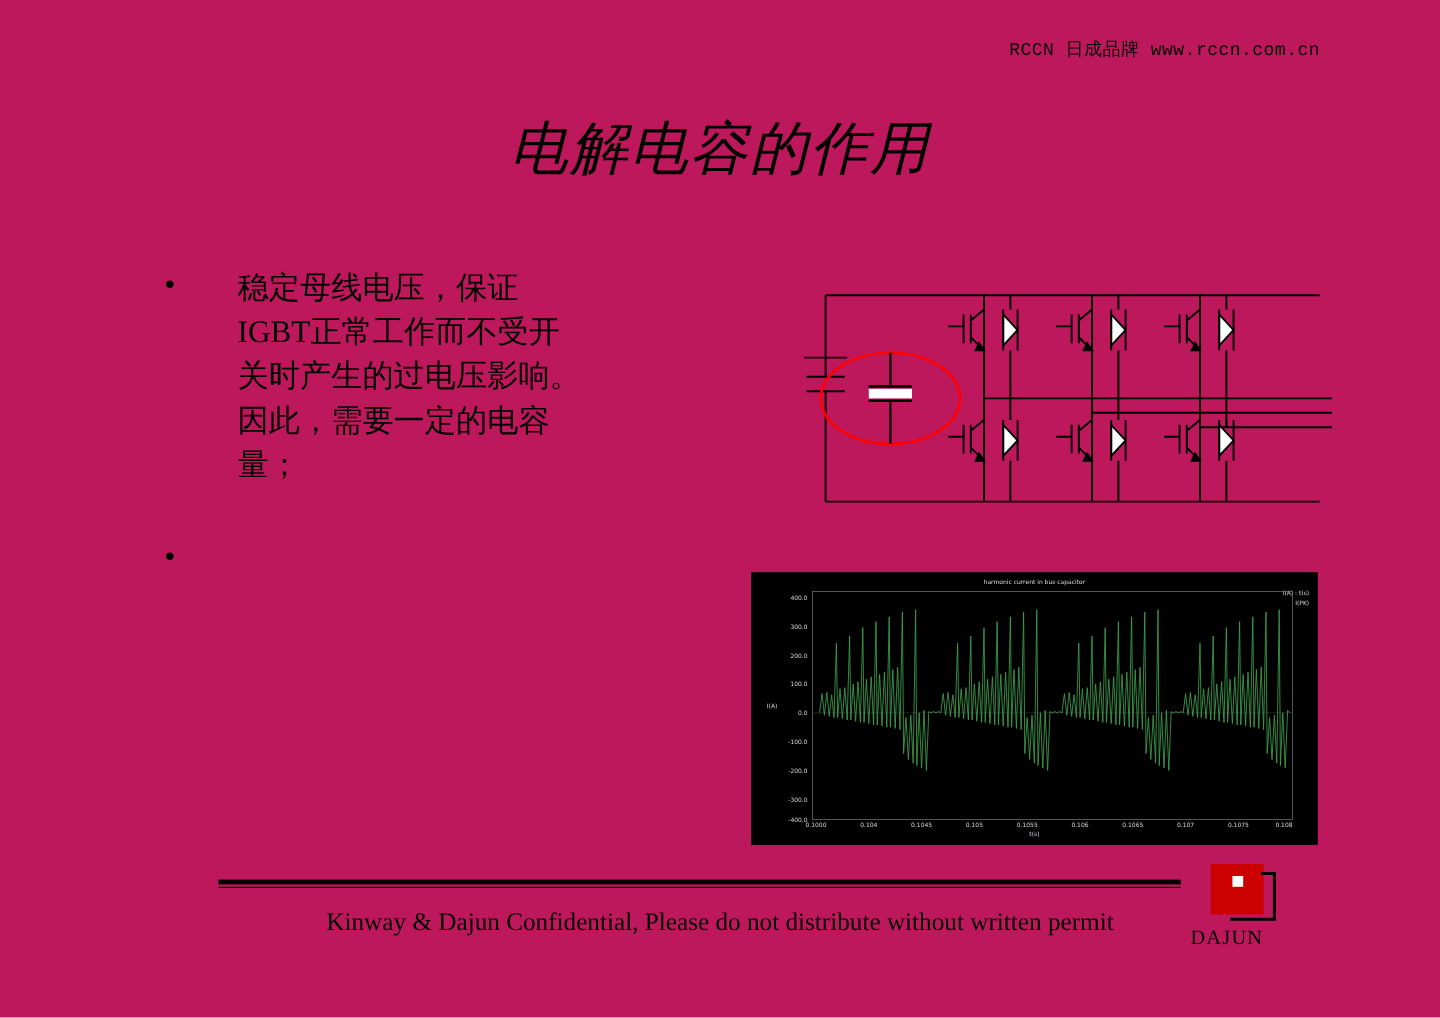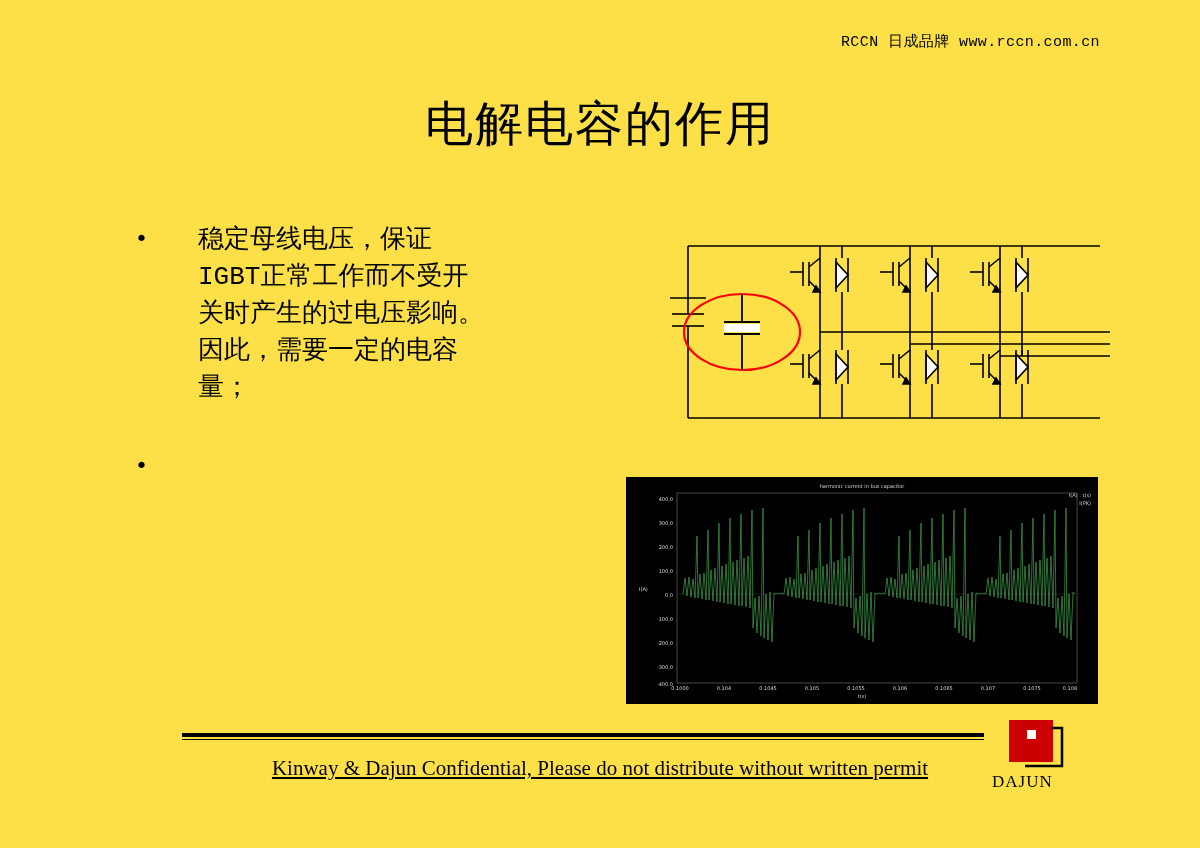--- a/index.html
+++ b/index.html
@@ -7,21 +7,21 @@
     padding: 0;
     background: #ffffff;
   }
   body {
     font-family: "Liberation Serif", serif;
   }
   .slide {
     position: relative;
     width: 1200px;
     height: 848px;
-    background: #fde047;
+    background: #be185d;
     overflow: hidden;
     box-sizing: border-box;
   }
   .header-right {
     position: absolute;
     top: 32px;
     right: 100px;
     font-family: "Liberation Mono", monospace;
     font-size: 15px;
     color: #000000;
@@ -32,20 +32,21 @@
     position: absolute;
     top: 92px;
     left: 0;
     width: 1200px;
     text-align: center;
     font-family: "DejaVu Sans", sans-serif;
     font-size: 48px;
     font-weight: normal;
     color: #000000;
     letter-spacing: 2px;
+    font-style: italic;
   }
   .bullets {
     position: absolute;
     left: 135px;
     top: 222px;
     width: 430px;
   }
   .bullet {
     position: relative;
     margin-bottom: 42px;
@@ -55,21 +56,21 @@
     left: 0;
     top: 6px;
     width: 10px;
     font-family: "DejaVu Sans", sans-serif;
     font-size: 22px;
     line-height: 1;
     color: #000000;
   }
   .bullet .text {
     margin-left: 63px;
-    font-family: Liberation Mono, monospace;
+    font-family: Liberation Serif, serif;
     font-size: 26px;
     line-height: 1.42;
     color: #000000;
     white-space: pre-line;
   }
   
   .circuit {
     position: absolute;
     left: 670px;
     top: 236px;
@@ -167,21 +168,20 @@
   }
   .footer-text {
     position: absolute;
     left: 0;
     top: 756px;
     width: 1200px;
     text-align: center;
     font-family: "Liberation Serif", serif;
     font-size: 21px;
     color: #000000;
-    text-decoration: underline;
   }
   .logo {
     position: absolute;
     left: 992px;
     top: 718px;
     width: 90px;
   }
   .logo-mark {
     width: 60px;
     height: 52px;

